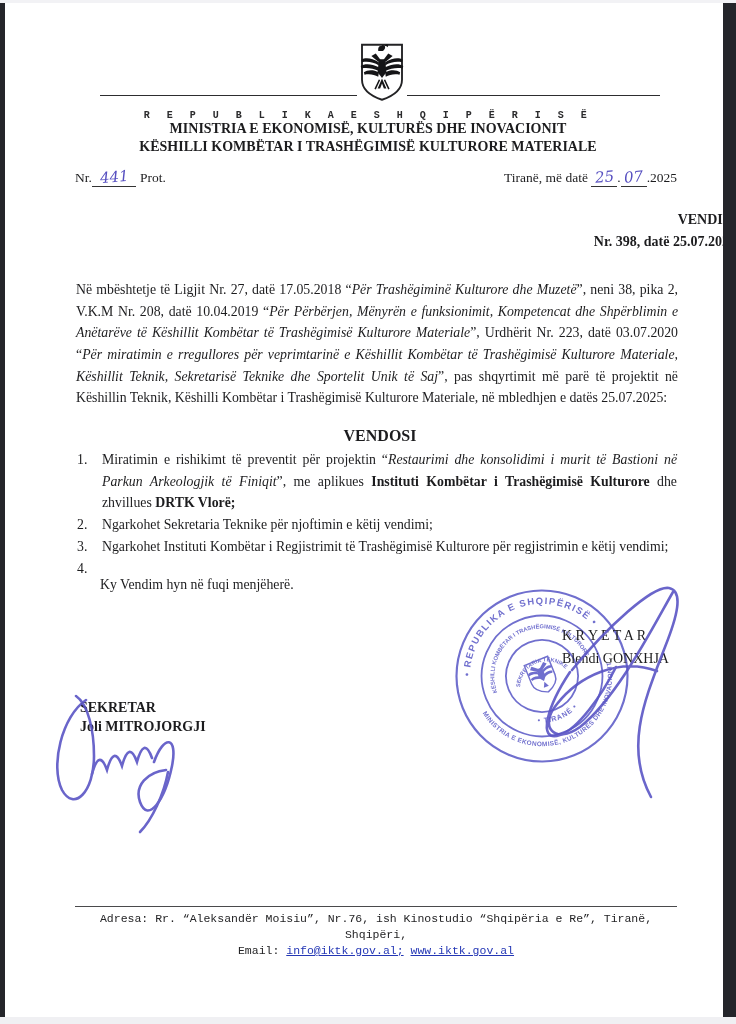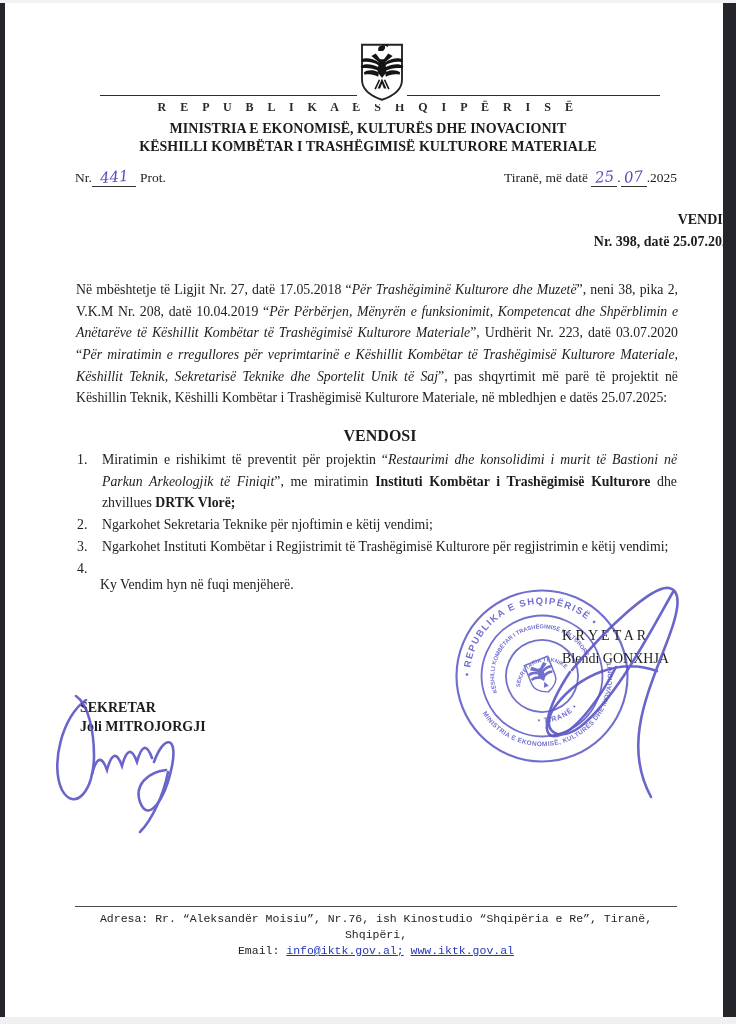--- a/index.html
+++ b/index.html
@@ -12,21 +12,21 @@
   .edge{position:absolute;z-index:50;}
   .edge-left{left:0;top:0;width:5px;height:1024px;background:#24252a;}
   .edge-right{right:0;top:0;width:13px;height:1024px;background:#24252a;}
   .edge-top{left:0;top:0;width:736px;height:3px;background:#f2f2f5;}
   .edge-bottom{left:0;bottom:0;width:736px;height:7px;background:#f0f0f3;}
 
   
   .header-rule{position:absolute;left:100px;top:95px;width:560px;border-top:1.6px solid #2d2d2f;}
   .emblem{position:absolute;left:357px;top:38px;width:50px;height:66px;background:#fff;z-index:2;}
   .center-line{position:absolute;left:0;width:736px;text-align:center;}
-  .republika{top:100px;font-size:12px;font-weight:bold;letter-spacing:5.5px;color:#2a2a2c;}
+  .republika{top:110px;font-size:10px;font-weight:bold;letter-spacing:5.5px;color:#2a2a2c;font-family:Liberation Mono, monospace;}
   .ministry{top:121px;font-size:14px;font-weight:bold;}
   .council{top:139px;font-size:14px;font-weight:bold;}
 
   
   .protocol{position:absolute;left:75px;top:170px;width:602px;display:flex;justify-content:space-between;font-size:13.5px;}
   .hw{font-family:"DejaVu Serif", serif;font-style:italic;color:#564fc0;display:inline-block;transform:rotate(-5deg);font-size:15px;line-height:12px;}
   .uline{display:inline-block;border-bottom:1.2px solid #333;text-align:center;}
   .nr-slot{width:44px;margin-right:4px;}
   .day-slot{width:26px;}
   .mon-slot{width:26px;}
@@ -110,21 +110,21 @@
     <div>VENDIM</div>
     <div>Nr. 398, datë 25.07.2025</div>
   </div>
 
   <p class="preamble"><span>Në mbështetje të Ligjit Nr. 27, datë 17.05.2018 “</span><span class="it">Për Trashëgiminë Kulturore dhe Muzetë</span><span>”, neni 38, pika 2, V.K.M Nr. 208, datë 10.04.2019 “</span><span class="it">Për Përbërjen, Mënyrën e funksionimit, Kompetencat dhe Shpërblimin e Anëtarëve të Këshillit Kombëtar të Trashëgimisë Kulturore Materiale</span><span>”, Urdhërit Nr. 223, datë 03.07.2020 “</span><span class="it">Për miratimin e rregullores për veprimtarinë e Këshillit Kombëtar të Trashëgimisë Kulturore Materiale, Këshillit Teknik, Sekretarisë Teknike dhe Sportelit Unik të Saj</span><span>”, pas shqyrtimit më parë të projektit në Këshillin Teknik, Këshilli Kombëtar i Trashëgimisë Kulturore Materiale, në mbledhjen e datës 25.07.2025:</span></p>
 
   <div class="vendosi">VENDOSI</div>
 
   <div class="decision-list">
     <div class="d-item">
-      <span class="num">1.</span><span>Miratimin e rishikimt të preventit për projektin “</span><span class="it">Restaurimi dhe konsolidimi i murit të Bastioni në Parkun Arkeologjik të Finiqit</span><span>”, me miratimin </span><span class="bd">Instituti Kombëtar i Trashëgimisë Kulturore</span><span> dhe zhvillues </span><span class="bd">DRTK Vlorë;</span>
+      <span class="num">1.</span><span>Miratimin e rishikimt të preventit për projektin “</span><span class="it">Restaurimi dhe konsolidimi i murit të Bastioni në Parkun Arkeologjik të Finiqit</span><span>”, me aplikues </span><span class="bd">Instituti Kombëtar i Trashëgimisë Kulturore</span><span> dhe zhvillues </span><span class="bd">DRTK Vlorë;</span>
     </div>
     <div class="d-item">
       <span class="num">2.</span><span>Ngarkohet Sekretaria Teknike për njoftimin e këtij vendimi;</span>
     </div>
     <div class="d-item">
       <span class="num">3.</span><span>Ngarkohet Instituti Kombëtar i Regjistrimit të Trashëgimisë Kulturore për regjistrimin e këtij vendimi;</span>
     </div>
     <div class="d-item">
       <span class="num">4.</span>
     </div>

